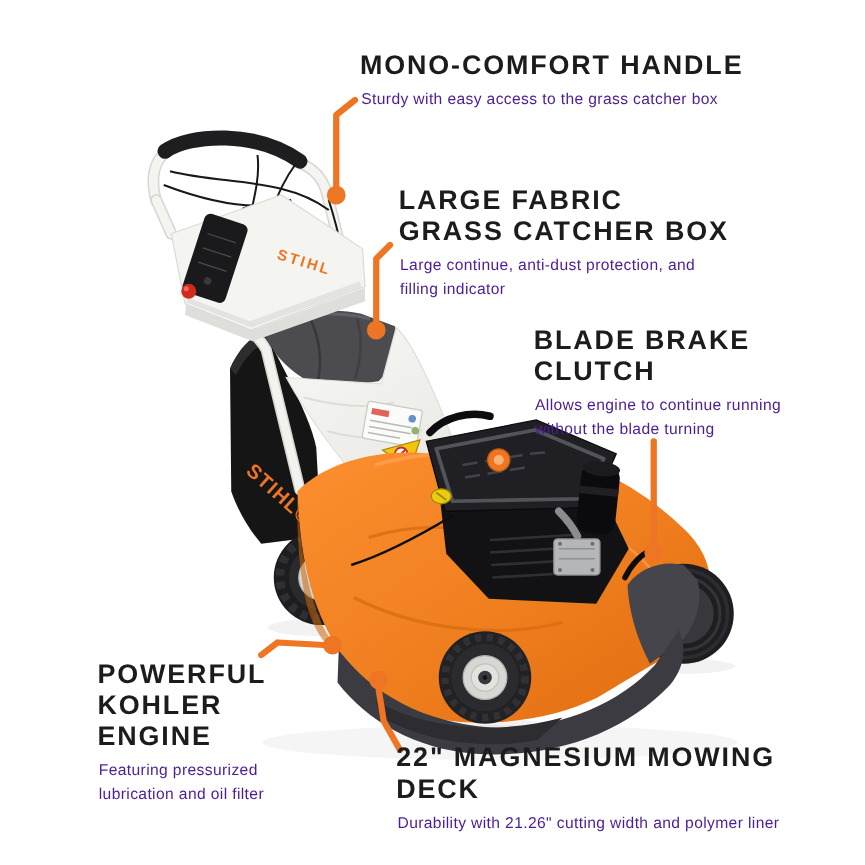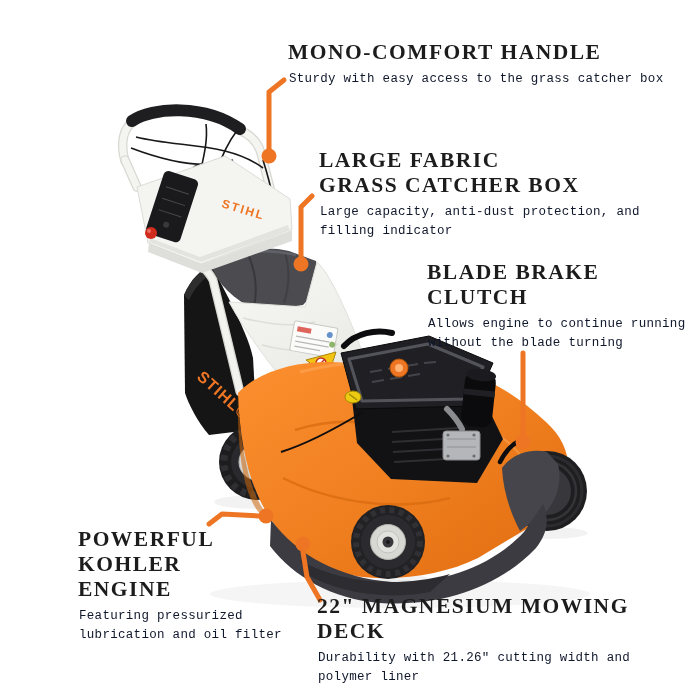--- a/index.html
+++ b/index.html
@@ -6,36 +6,36 @@
   body{
     width:692px;height:692px;position:relative;overflow:hidden;
     background:#ffffff;
     font-family:"Liberation Sans", sans-serif;
   }
   #stage{position:absolute;left:0;top:0;width:692px;height:692px;}
   svg#art{position:absolute;left:0;top:0;}
   .callout{position:absolute;z-index:5;}
   .callout h2{
     margin:0;
-    font-family:Liberation Serif, serif;
+    font-family:Liberation Sans, sans-serif;
     font-weight:800;
     font-size:21.5px;
     line-height:1.16;
     letter-spacing:1.5px;
     color:#1c1c1c;
     white-space:pre-line;
   }
   .callout p{
     margin:5px 0 0 1px;
-    font-family:Liberation Mono, monospace;
+    font-family:Liberation Sans, sans-serif;
     font-weight:400;
     font-size:12.5px;
     line-height:1.55;
     letter-spacing:0.3px;
-    color:#0f172a;
+    color:#4c1d95;
     white-space:pre-line;
   }
   #c1{left:288px;top:40px;}
   #c2{left:319px;top:112px;margin-top:36px;}
   #c3{left:427px;top:260px;}
   #c4{left:78px;top:527px;}
   #c5{left:317px;top:594px;}
 </style>
 </head>
 <body>
@@ -244,21 +244,21 @@
 </svg>
 
 <div class="callout" id="c1">
   <h2>MONO-COMFORT HANDLE</h2>
   <p>Sturdy with easy access to the grass catcher box</p>
 </div>
 
 <div class="callout" id="c2">
   <h2>LARGE FABRIC
 GRASS CATCHER BOX</h2>
-  <p>Large capacity, anti-dust protection, and
+  <p>Large continue, anti-dust protection, and
 filling indicator</p>
 </div>
 
 <div class="callout" id="c4">
   <h2>POWERFUL
 KOHLER
 ENGINE</h2>
   <p>Featuring pressurized
 lubrication and oil filter</p>
 </div>

